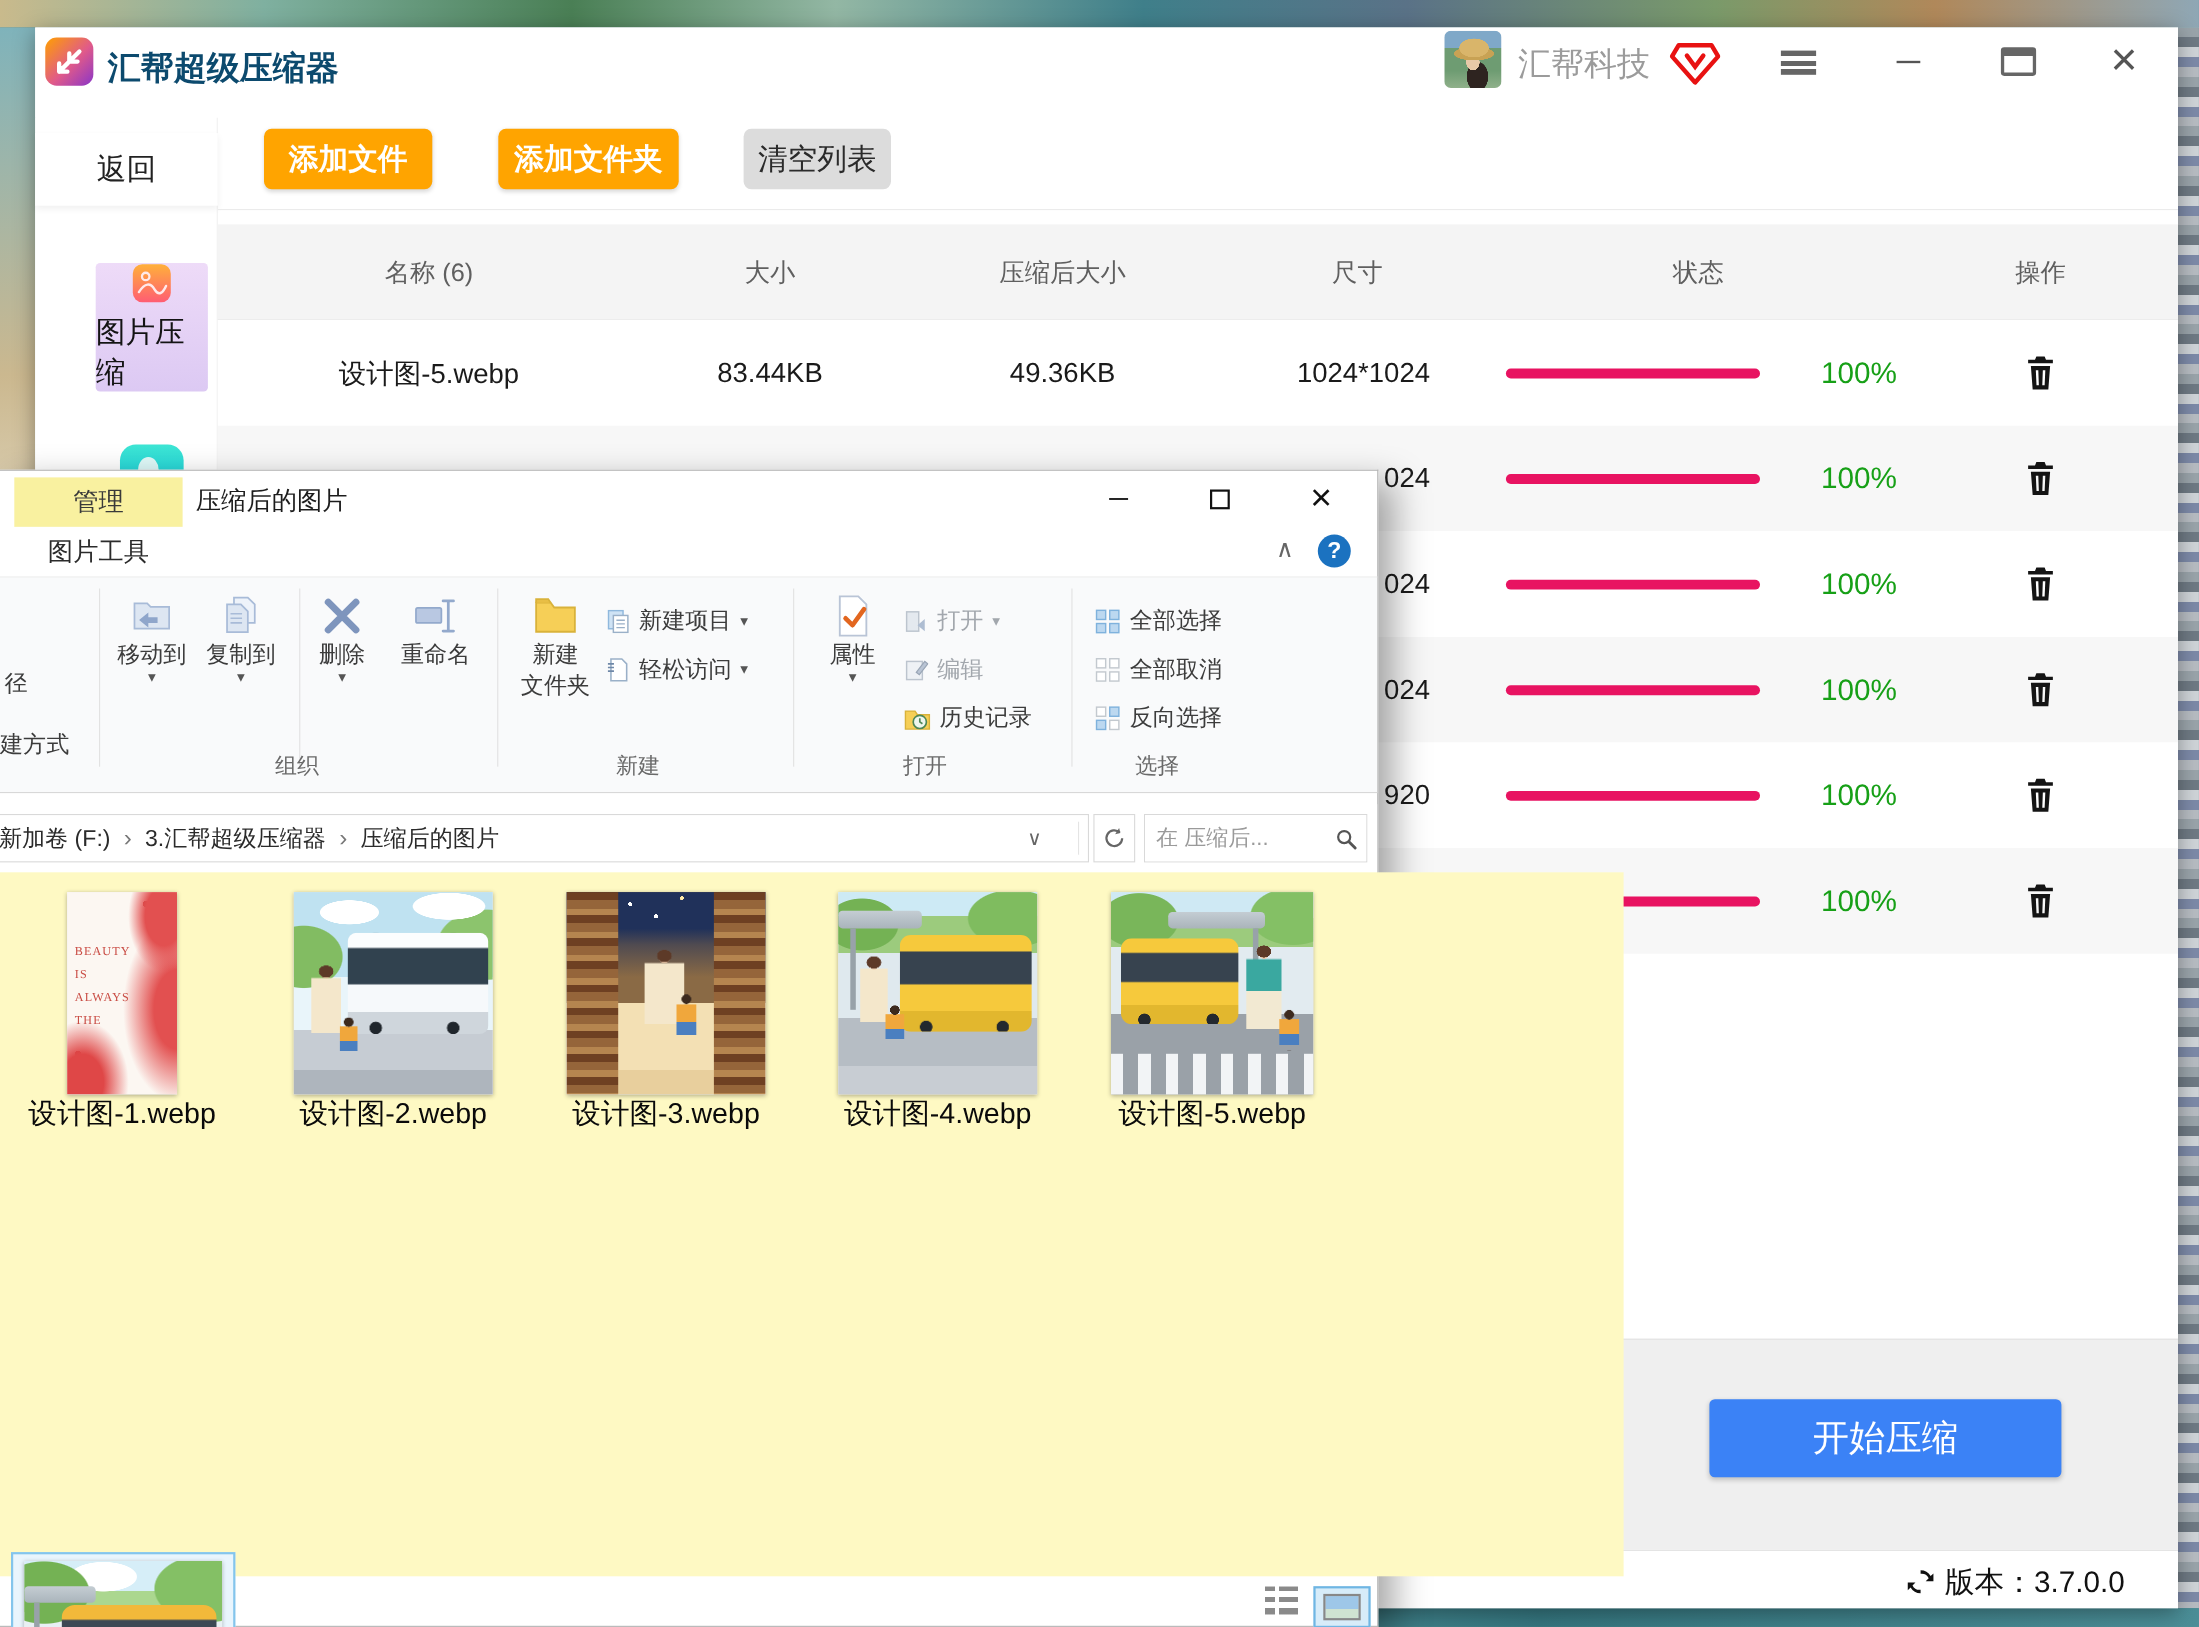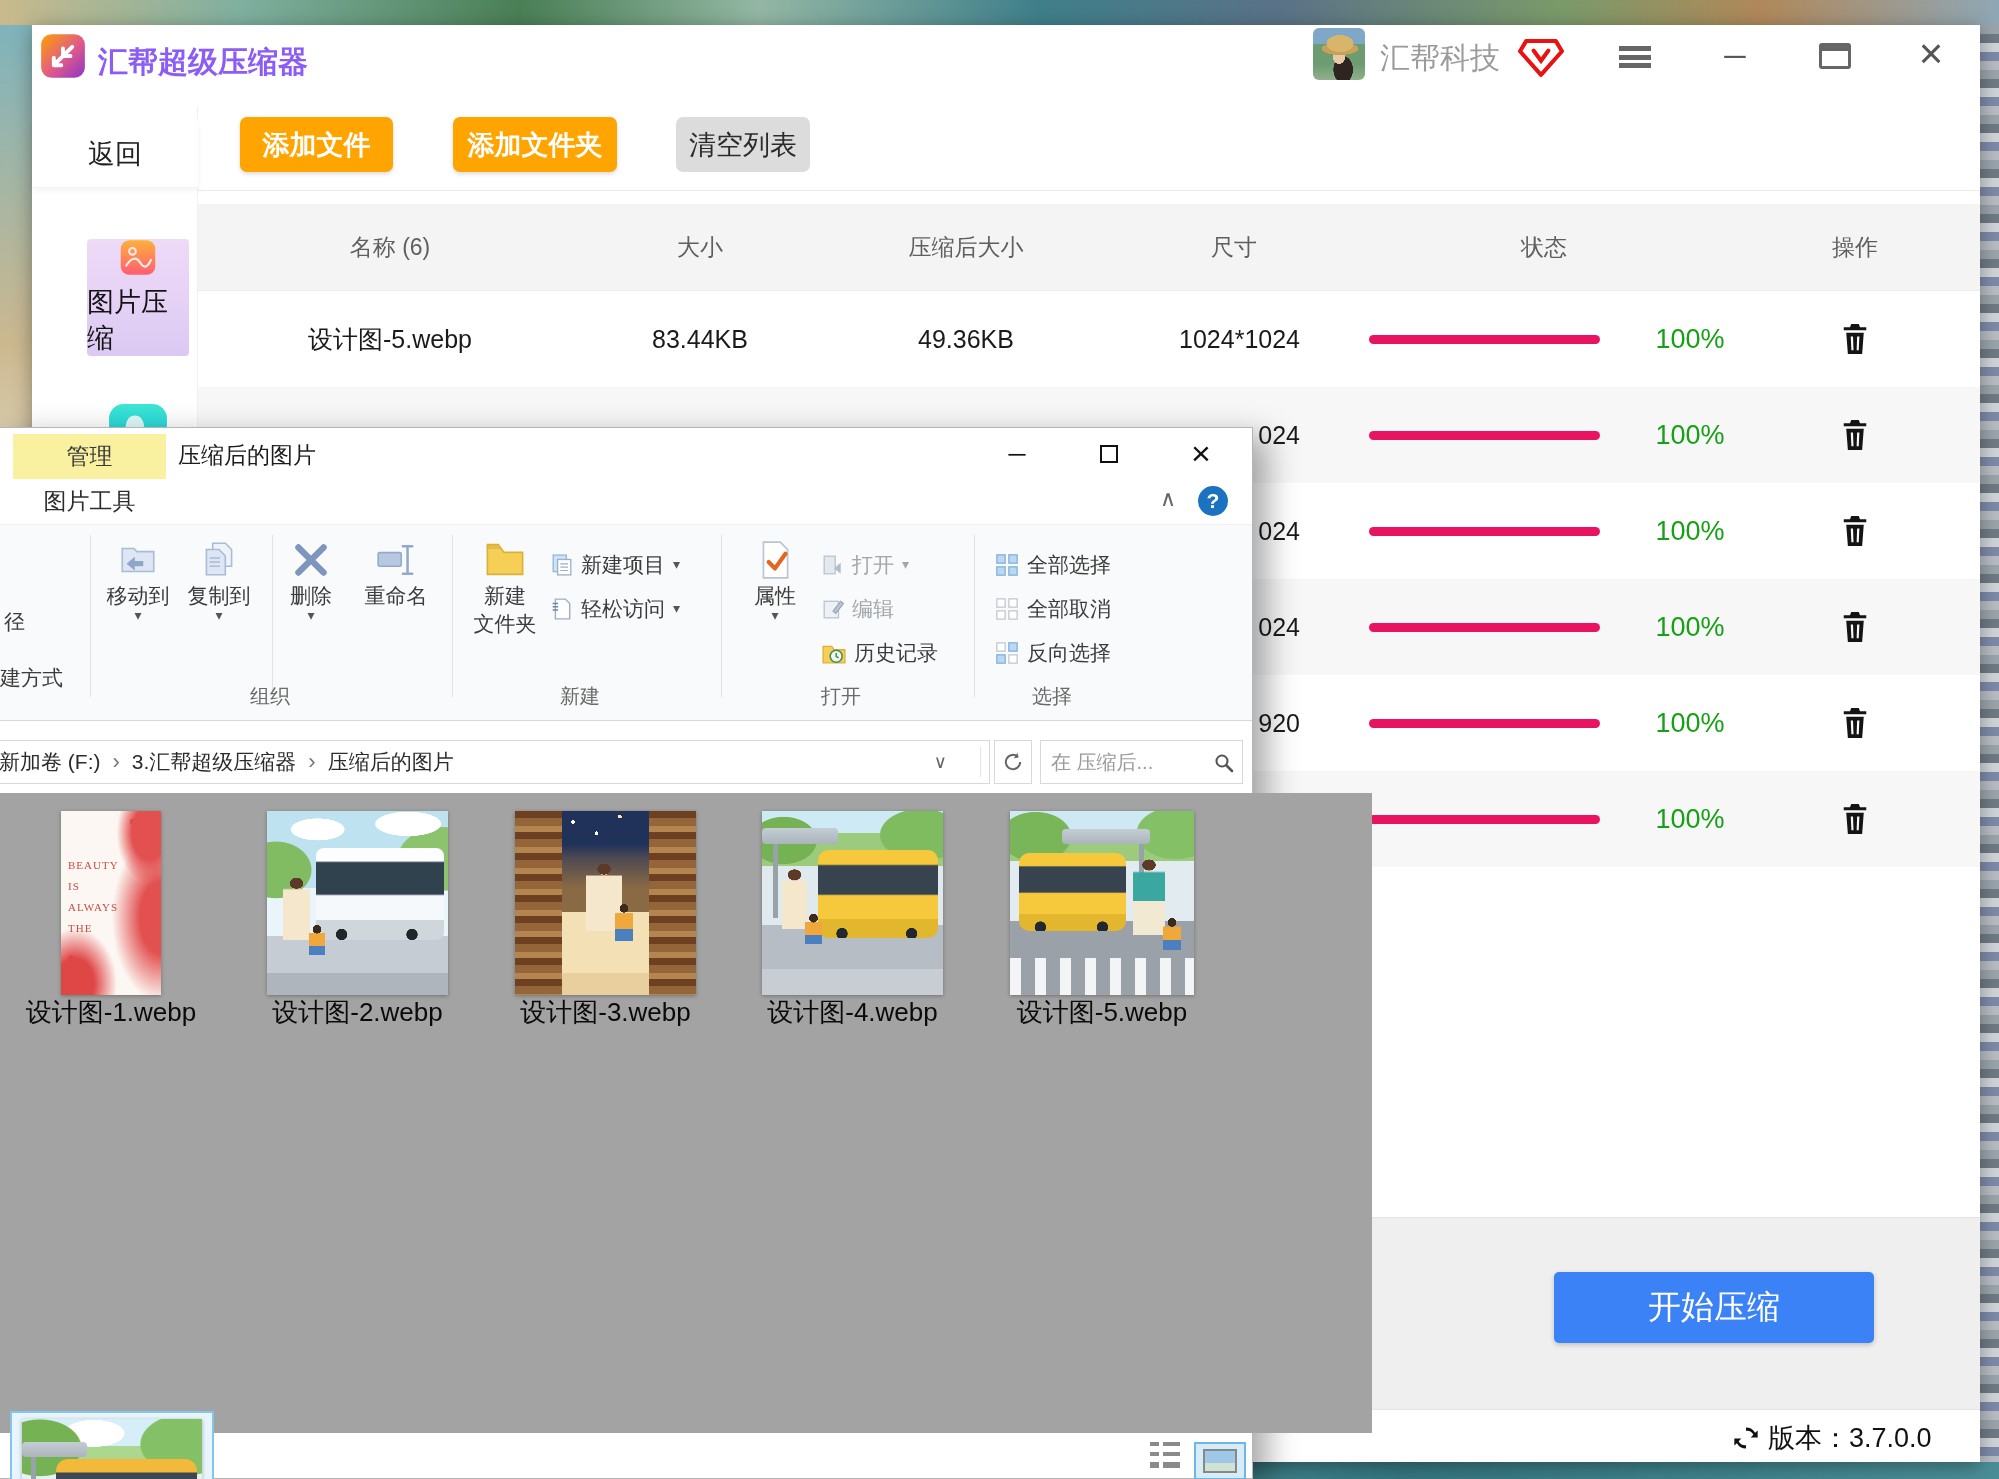--- a/index.html
+++ b/index.html
@@ -9,21 +9,21 @@
 
 .desk{position:absolute;z-index:0}
 .desk-top{left:0;top:0;width:1999px;height:25px;background:linear-gradient(90deg,#c9ba8c,#7fb0a0 12%,#4a7f55 26%,#93b7a4 38%,#3f7f8a 52%,#5a7287 64%,#7a9a6a 78%,#b0885a 88%,#8fa7b5)}
 .desk-left{left:0;top:25px;width:32px;height:1437px;background:linear-gradient(180deg,#7fb3bb,#cbb88f 22%,#e8e2d0 38%,#58919b 60%,#3d7d86 80%,#2f6d78)}
 .desk-right{left:1980px;top:25px;width:19px;height:1437px;background:repeating-linear-gradient(180deg,#9aa4aa 0 9px,#6f7a84 9px 18px,#cfd4d8 18px 27px,#7d8aa8 27px 36px,#b7bcc2 36px 45px)}
 .desk-bottom{left:0;top:1462px;width:1999px;height:17px;background:linear-gradient(90deg,#3f858e,#5fa3ab 40%,#35767f 70%,#4b8e97)}
 
 .appwin{left:32px;top:25px;width:1948px;height:1437px;background:#fff;box-shadow:0 4px 18px rgba(0,0,0,.35);z-index:1}
 .titlebar{left:0;top:0;width:100%;height:82px;background:#fff}
 .appicon{left:8px;top:8px;width:46px;height:46px}
-.apptitle{left:66px;top:17px;font-size:30px;font-weight:bold;color:#8b5cf6}
+.apptitle{left:66px;top:17px;font-size:30px;font-weight:bold;color:#0c4a6e}
 .avatar{left:1281px;top:3px;width:52px;height:52px;border-radius:6px;overflow:hidden;background:
  radial-gradient(22px 14px at 52% 30%,#d9b56a 0 60%,transparent 62%),
  radial-gradient(30px 10px at 52% 40%,#c8a254 0 60%,transparent 62%),
  radial-gradient(10px 12px at 50% 55%,#e8c9a8 0 60%,transparent 62%),
  radial-gradient(16px 22px at 58% 80%,#2e2420 0 60%,transparent 62%),
  linear-gradient(180deg,#7fa8c8 0 30%,#6e9c72 30% 70%,#8fb08a)}
 .account{left:1348px;top:13px;font-size:30px;color:#9b9b9b}
 .vip{left:1486px;top:12px}
 .hamb{left:1587px;top:21px;width:32px;height:22px;background:linear-gradient(180deg,#666 0 5px,transparent 5px 9px,#666 9px 14px,transparent 14px 17px,#666 17px 22px)}
 .wmin{left:1680px;top:8px;width:46px;height:46px;font-size:30px;color:#555;display:flex;align-items:center;justify-content:center}
@@ -81,21 +81,21 @@
 .rfrag{position:absolute}
 .dis .lbl{color:#a2a7ad}
 .addr{left:0;top:303px;width:1252px;height:62px;background:#fff}
 .abox{position:absolute;top:9px;height:44px;background:#fff;border:1px solid #d9d9d9;display:flex;align-items:center}
 .crumb{font-size:21px;color:#2b2b2b;white-space:nowrap}
 .csep{font-size:22px;color:#777;margin:0 12px}
 .addr-dd{position:absolute;right:42px;font-size:18px;color:#666}
 .addr-dd2{position:absolute;right:8px;width:1px;top:6px;bottom:6px;background:#e4e4e4}
 .sinput{width:100%;height:100%;border:none;outline:none;font-size:20px;color:#333;padding:0 34px 0 10px;font-family:inherit}
 .sinput::placeholder{color:#9a9a9a}
-.econtent{left:0;top:365px;width:1372px;height:640px;background:#a3a3a3}
+.econtent{left:0;top:365px;width:1476px;height:640px;background:#fef9c3}
 .fitem{position:absolute;display:flex;flex-direction:column;align-items:center}
 .thumb{position:relative;box-shadow:0 1px 4px rgba(0,0,0,.3);overflow:hidden;background:#eee}
 .flabel{font-size:26px;color:#0a0a0a;margin-top:0;white-space:nowrap}
 .selbox{position:absolute;left:10px;top:618px;width:204px;height:226px;background:#e9f5fd;border:2px solid #84c5ec}
 .eview{left:1150px;top:1014px;width:102px;height:38px;display:flex;gap:14px;align-items:flex-start}
 .vlist{width:30px;height:26px;background:linear-gradient(90deg,#8a8a8a 0 9px,transparent 9px 13px,#8a8a8a 13px 30px);-webkit-mask:linear-gradient(180deg,#000 0 4px,transparent 4px 10px,#000 10px 14px,transparent 14px 20px,#000 20px 24px);mask:linear-gradient(180deg,#000 0 4px,transparent 4px 10px,#000 10px 14px,transparent 14px 20px,#000 20px 24px)}
 .vthumb{width:52px;height:38px;background:#d7ecf9;border:2px solid #6fb6e3;display:flex;align-items:center;justify-content:center}
 .vthumb i{width:34px;height:24px;border:2px solid #888;background:linear-gradient(180deg,#9ec7e8 0 60%,#cfe3d2 60%)}
 
 .art{position:absolute;inset:0}

